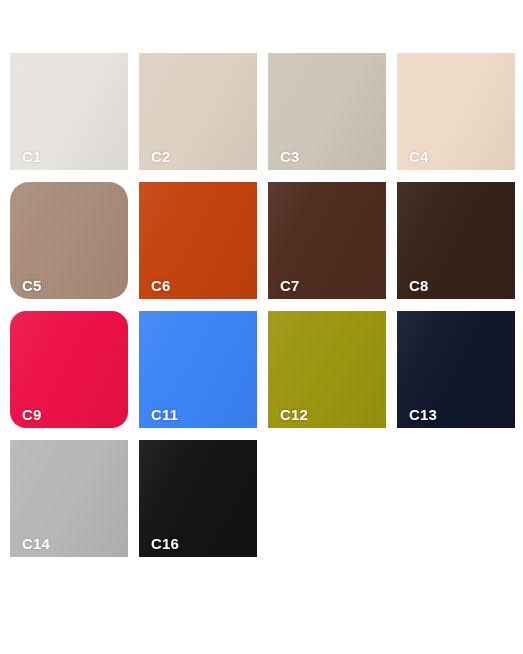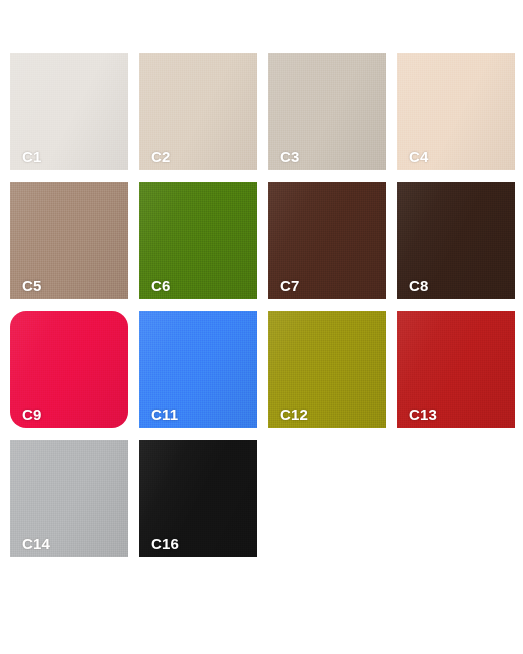--- a/index.html
+++ b/index.html
@@ -116,26 +116,26 @@
       <div class="swatch light" style="background-color: rgb(205, 196, 184);">
         <div class="sheen"></div>
         <div class="texture"></div>
         <span class="swatch-label">C3</span>
       </div>
       <div class="swatch light" style="background-color: rgb(238, 218, 199);">
         <div class="sheen"></div>
         <div class="texture"></div>
         <span class="swatch-label">C4</span>
       </div>
-      <div class="swatch" style="background-color: rgb(167, 139, 120);">
+      <div class="swatch" style="background-color: rgb(167, 139, 120); border-radius: 19px;">
         <div class="sheen"></div>
         <div class="texture"></div>
         <span class="swatch-label">C5</span>
       </div>
-      <div class="swatch" style="background-color: #4d7c0f;">
+      <div class="swatch" style="background-color: #c2410c;">
         <div class="sheen"></div>
         <div class="texture"></div>
         <span class="swatch-label">C6</span>
       </div>
       <div class="swatch" style="background-color: rgb(78, 42, 30); text-align: center;">
         <div class="sheen"></div>
         <div class="texture"></div>
         <span class="swatch-label">C7</span>
       </div>
       <div class="swatch" style="background-color: rgb(54, 33, 24);">
@@ -151,21 +151,21 @@
       <div class="swatch" style="background-color: #3b82f6; text-align: right;">
         <div class="sheen"></div>
         <div class="texture"></div>
         <span class="swatch-label">C11</span>
       </div>
       <div class="swatch" style="background-color: rgb(154, 148, 16);">
         <div class="sheen"></div>
         <div class="texture"></div>
         <span class="swatch-label">C12</span>
       </div>
-      <div class="swatch" style="background-color: #b91c1c; padding-left: 16px;">
+      <div class="swatch" style="background-color: #0f172a; padding-left: 16px;">
         <div class="sheen"></div>
         <div class="texture"></div>
         <span class="swatch-label">C13</span>
       </div>
       <div class="swatch light" style="background-color: rgb(180, 182, 184);">
         <div class="sheen"></div>
         <div class="texture"></div>
         <span class="swatch-label">C14</span>
       </div>
       <div class="swatch" style="background-color: rgb(19, 19, 19);">

